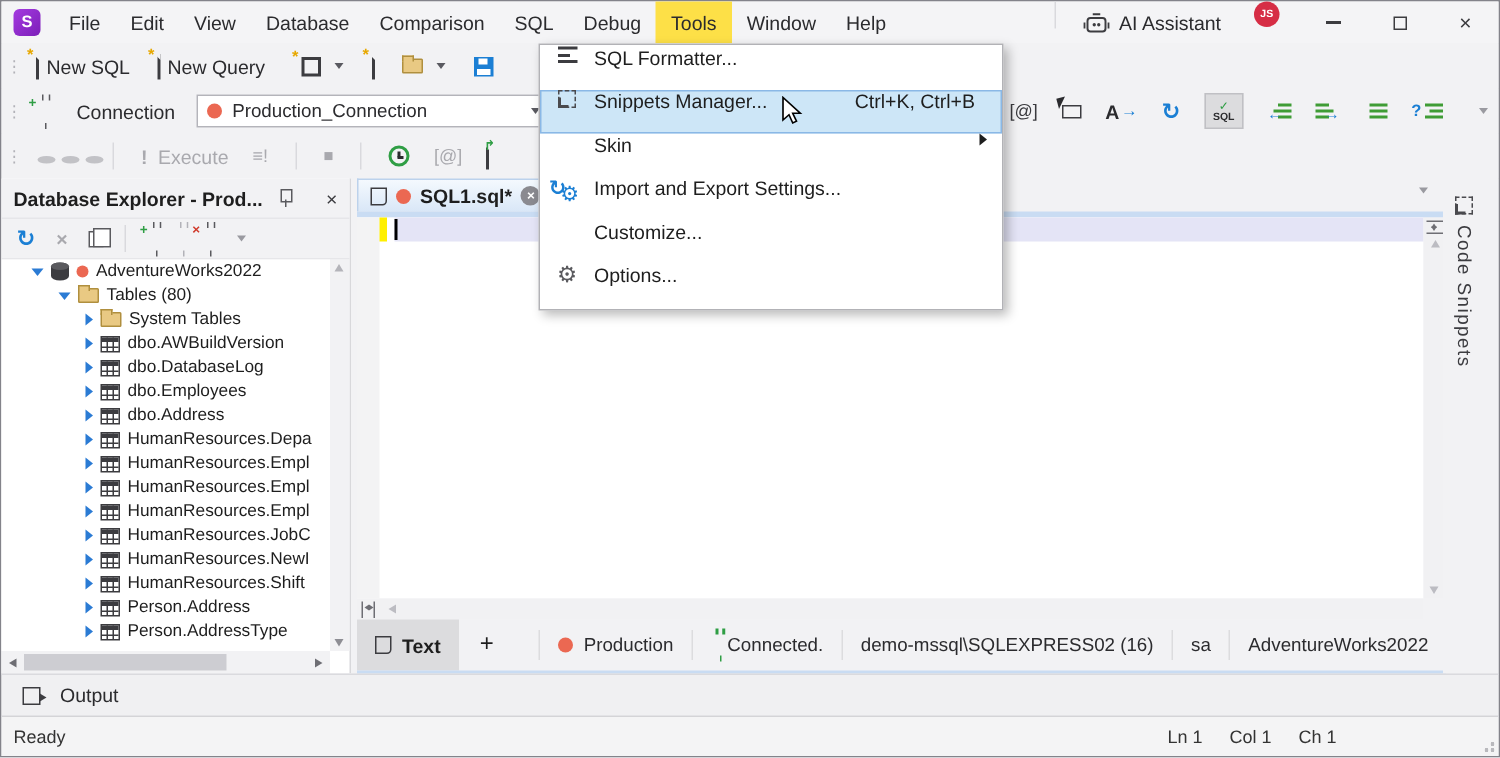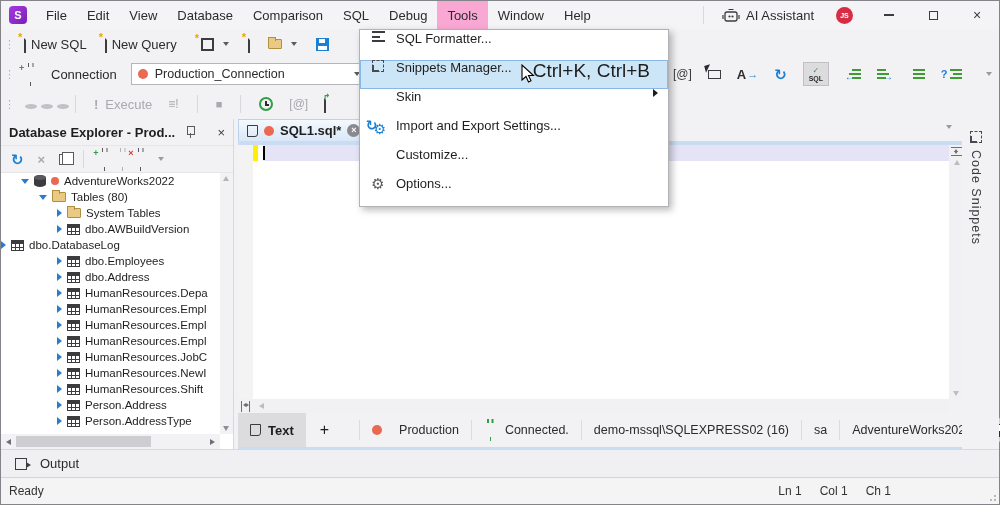--- a/index.html
+++ b/index.html
@@ -6,22 +6,22 @@
   html,body{width:1000px;height:505px;overflow:hidden}
   body{font-family:"Liberation Sans","DejaVu Sans",sans-serif;font-size:13px;color:#2b2b2e;background:#f2f2f4;position:relative}
   .win{position:absolute;inset:0;border:1px solid #83838a;background:#f2f2f4}
   .abs{position:absolute}
   .fl{display:flex;align-items:center}
 
   
   .menubar{position:absolute;left:0;top:0;right:0;height:28px;display:flex;align-items:center;background:#f4f4f6}
   .logo{width:18px;height:18px;margin:0 9px 0 8px;border-radius:4px;background:linear-gradient(135deg,#a43ae0,#7c1fb8);color:#fff;font-weight:bold;font-size:11px;display:flex;align-items:center;justify-content:center}
   .mitem{padding:0 10px;height:28px;display:flex;align-items:center;cursor:default}
-  .mitem.active{background:#f9a8d4}
-  .tb-right{margin-left:auto;display:flex;align-items:center;height:28px}
+  .mitem.active{background:#fde047}
+  .tb-right{margin-left:auto;display:flex;height:28px}
   .vsep{width:1px;height:18px;background:#d9d9dd;margin:0 10px}
   .ai{display:flex;align-items:center;gap:6px;padding:0 8px}
   .avatar{width:17px;height:17px;border-radius:50%;background:#d62d45;color:#fff;font-size:7px;font-weight:bold;display:flex;align-items:center;justify-content:center;margin:0 14px}
   .winbtn{width:44px;height:28px;display:flex;align-items:center;justify-content:center;color:#3c3c40}
   .ic-max{width:9px;height:9px;border:1px solid #3c3c40}
   .ic-min{width:10px;height:1.5px;background:#3c3c40}
   .ic-x{font-size:14px;line-height:1}
 
   
   .tbrow{position:absolute;left:0;right:0;display:flex;align-items:center;background:#f2f2f4}
@@ -62,21 +62,21 @@
   .ind .ar{position:absolute;left:0;top:3px;color:#1b7fd4;font-size:10px;font-weight:bold;background:none;width:auto;height:auto}
   .hist{width:14px;height:14px;border:2px solid #2f9e44;border-radius:50%;position:relative}
   .hist:before{content:"";position:absolute;left:4px;top:2px;width:1.5px;height:4px;background:#2b2b2e}
   .hist:after{content:"";position:absolute;left:4px;top:5px;width:4px;height:1.5px;background:#2b2b2e}
 
   
   .menu{position:absolute;left:358px;top:28px;width:310px;background:#fff;border:1px solid #b2b2b6;box-shadow:3px 3px 7px rgba(0,0,0,.28);z-index:50;padding:1px 0}
   .menu .mi{height:29px;display:flex;align-items:flex-start;position:relative}
   .menu .mi .icc{width:36px;display:flex;justify-content:center;align-items:center}
   .menu .mi .txt{flex:1;font-size:13px;color:#1e1e1e}
-  .menu .mi .sc{margin-right:18px;font-size:19px;color:#1e1e1e}
+  .menu .mi .sc{margin-right:18px;font-size:13px;color:#1e1e1e}
   .menu .mi.hl{background:#cde6f7;box-shadow:inset 0 0 0 1px #8ab8e6}
   .subarrow{position:absolute;right:10px;width:0;height:0;border-top:4px solid transparent;border-bottom:4px solid transparent;border-left:5px solid #1e1e1e}
   .ic-fmt{width:13px;height:11px;position:relative}
   .ic-fmt i{position:absolute;left:0;height:2px;background:#3c3c40}
   .ic-fmt i:nth-child(1){top:0;width:13px}.ic-fmt i:nth-child(2){top:4.5px;width:8px}.ic-fmt i:nth-child(3){top:9px;width:13px}
   .ic-snip{width:12px;height:12px;border:1px dashed #4a4a4e;position:relative}
   .ic-snip:before{content:"";position:absolute;left:-1px;bottom:-1px;width:5px;height:5px;border-left:2px solid #4a4a4e;border-bottom:2px solid #4a4a4e}
   .ic-impexp{position:relative;color:#1b7fd4;font-size:14px;font-weight:bold;line-height:1}
   .ic-gear{color:#5a5a5e;font-size:15px;line-height:1}
 
@@ -123,21 +123,21 @@
   .ehsb{position:absolute;left:237px;top:398px;width:711px;height:14px;background:#f1f1f3;display:flex;align-items:center}
   .split-v{width:9px;height:11px;margin:0 3px;border-left:1.5px solid #6e6e74;border-right:1.5px solid #6e6e74;position:relative}
   .split-v:before{content:"";position:absolute;top:2.5px;left:0.5px;width:0;height:0;border-top:2.5px solid transparent;border-bottom:2.5px solid transparent;border-right:3px solid #6e6e74}
   .split-v:after{content:"";position:absolute;top:2.5px;right:0.5px;width:0;height:0;border-top:2.5px solid transparent;border-bottom:2.5px solid transparent;border-left:3px solid #6e6e74}
   .ehsb .la{width:0;height:0;border-top:3.5px solid transparent;border-bottom:3.5px solid transparent;border-right:5px solid #bcbcc2;margin-left:6px}
 
   
   .docbar{position:absolute;left:237px;top:412px;width:726px;height:34px;background:#f2f2f4;display:flex;align-items:center}
   .texttab{height:34px;display:flex;align-items:center;gap:7px;padding:0 12px;background:#dcdcde;font-weight:bold;color:#1e1e1e}
   .plusbtn{padding:0 14px;font-size:16px;color:#1e1e1e}
-  .seg{display:flex;align-items:center;gap:17px;padding:0 12px;height:20px;border-left:1px solid #dcdcde;font-size:12.5px;color:#2b2b2e;white-space:nowrap}
+  .seg{display:flex;align-items:center;gap:7px;padding:0 12px;height:20px;border-left:1px solid #dcdcde;font-size:12.5px;color:#2b2b2e;white-space:nowrap}
   .seg:first-of-type{border-left:none}
   .panel-ic{width:14px;height:13px;border:1.5px solid #2b2b2e;position:relative;background:#fff}
   .panel-ic.fill:after{content:"";position:absolute;left:0;right:0;bottom:0;height:5px;background:#2b2b2e}
   .icbtn{width:24px;height:24px;display:flex;align-items:center;justify-content:center}
   .icbtn.pressed{background:#d2d2d6;border:1px solid #bcbcc2}
   .bluestrip2{position:absolute;left:237px;top:446px;width:726px;height:4px;background:#c9dcf3}
 
   
   .snipstrip{position:absolute;right:0;top:118px;width:37px;bottom:55px;background:#f2f2f4}
   .sniptab{position:absolute;left:7px;top:12px;display:flex;flex-direction:column;align-items:center;gap:7px;color:#3c3c40}
@@ -338,21 +338,21 @@
       <div class="trow" style="padding-left:56px">
         <span class="sp c-right"></span>
         <span class="sp ic-folder"></span>
         <span>System Tables</span>
       </div>
       <div class="trow" style="padding-left:56px">
         <span class="sp c-right"></span>
         <span class="sp ic-table"></span>
         <span>dbo.AWBuildVersion</span>
       </div>
-      <div class="trow" style="">
+      <div class="trow" style="padding-left:56px">
         <span class="sp c-right"></span>
         <span class="sp ic-table"></span>
         <span>dbo.DatabaseLog</span>
       </div>
       <div class="trow" style="padding-left:56px">
         <span class="sp c-right"></span>
         <span class="sp ic-table"></span>
         <span>dbo.Employees</span>
       </div>
       <div class="trow" style="padding-left:56px">

